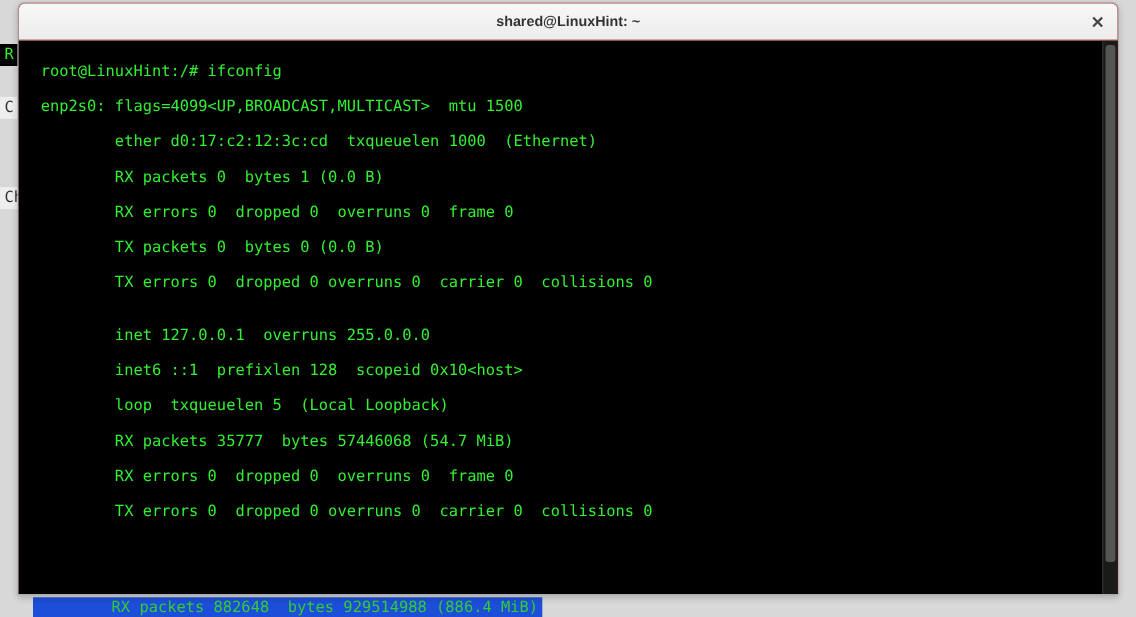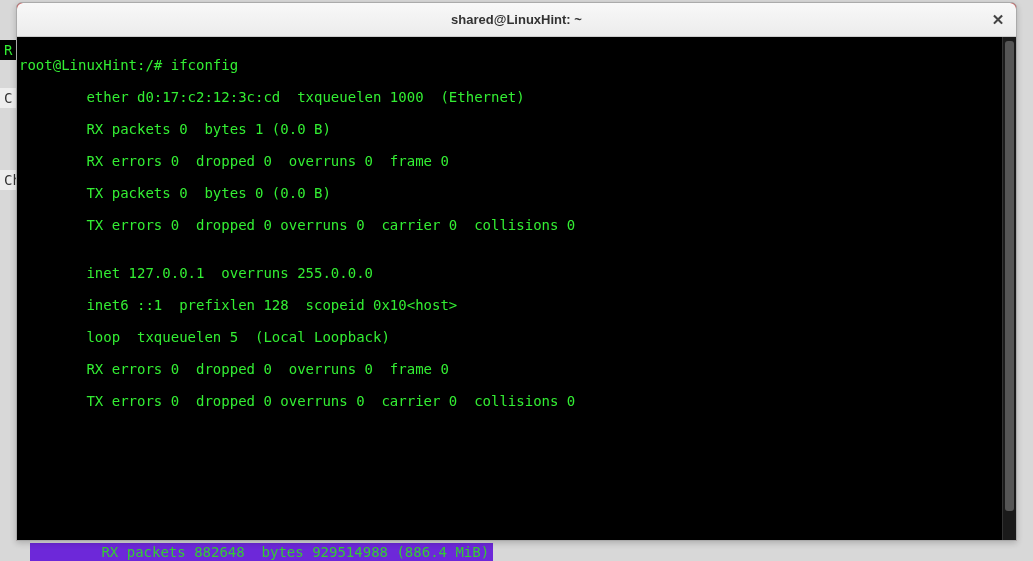--- a/index.html
+++ b/index.html
@@ -77,21 +77,21 @@
     }
     .terminal-wrap {
       flex: 1;
       background: #000;
       position: relative;
       overflow: hidden;
       display: flex;
     }
     .terminal {
       flex: 1;
-      padding: 4px 2px;
+      padding: 4px 20px;
       font-family: "DejaVu Sans Mono", "Courier New", monospace;
       font-size: 14px;
       line-height: 16px;
       color: #33ee33;
       white-space: pre;
       overflow: hidden;
     }
     .terminal .line {
       display: block;
     }
@@ -112,21 +112,21 @@
       background: #555;
       border-radius: 3px;
     }
     .bg-bottom {
       position: absolute;
       bottom: 0;
       left: 30px;
       color: #33cc33;
       font-family: monospace;
       font-size: 14px;
-      background: #6d28d9;
+      background: #1d4ed8;
       padding: 1px 4px;
       filter: blur(0.4px);
       z-index: 1;
       white-space: pre;
     }
   </style>
 </head>
 <body>
 
 <div class="bg-blur">
@@ -139,29 +139,31 @@
 <div class="window">
   <div class="titlebar">
     <span>shared@LinuxHint: ~</span>
     <div class="close">
       <span>✕</span>
     </div>
   </div>
   <div class="terminal-wrap">
     <div class="terminal">
 <span class="line"><span class="prompt-user">root@LinuxHint:/# </span><span class="cmd">ifconfig</span></span>
+<span class="line">enp2s0: flags=4099&lt;UP,BROADCAST,MULTICAST&gt;  mtu 1500</span>
 <span class="line">        ether d0:17:c2:12:3c:cd  txqueuelen 1000  (Ethernet)</span>
 <span class="line">        RX packets 0  bytes 1 (0.0 B)</span>
 <span class="line">        RX errors 0  dropped 0  overruns 0  frame 0</span>
 <span class="line">        TX packets 0  bytes 0 (0.0 B)</span>
 <span class="line">        TX errors 0  dropped 0 overruns 0  carrier 0  collisions 0</span>
 <span class="line"></span>
 <span class="line">        inet 127.0.0.1  overruns 255.0.0.0</span>
 <span class="line">        inet6 ::1  prefixlen 128  scopeid 0x10&lt;host&gt;</span>
 <span class="line">        loop  txqueuelen 5  (Local Loopback)</span>
+<span class="line">        RX packets 35777  bytes 57446068 (54.7 MiB)</span>
 <span class="line">        RX errors 0  dropped 0  overruns 0  frame 0</span>
 <span class="line">        TX errors 0  dropped 0 overruns 0  carrier 0  collisions 0</span>
 <span class="line"></span>
 
 
 
 
 
 
 

